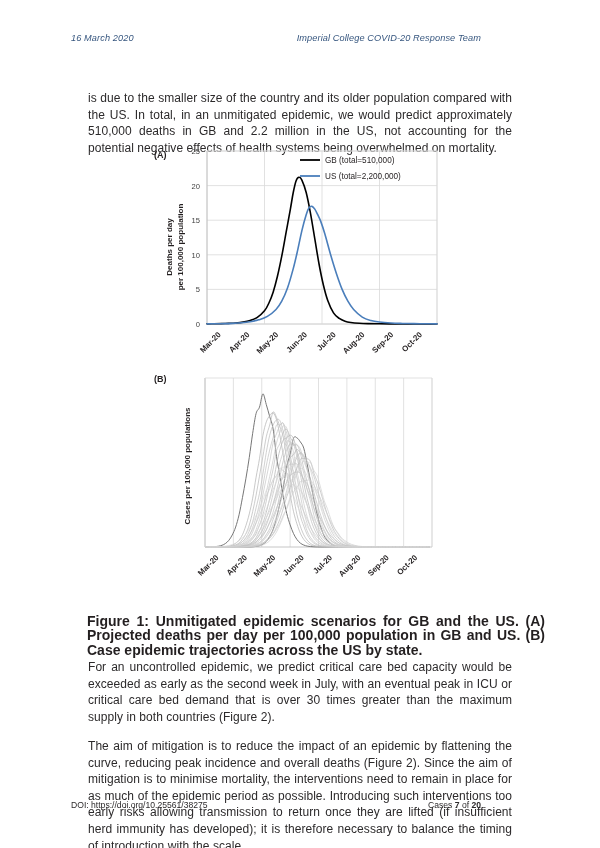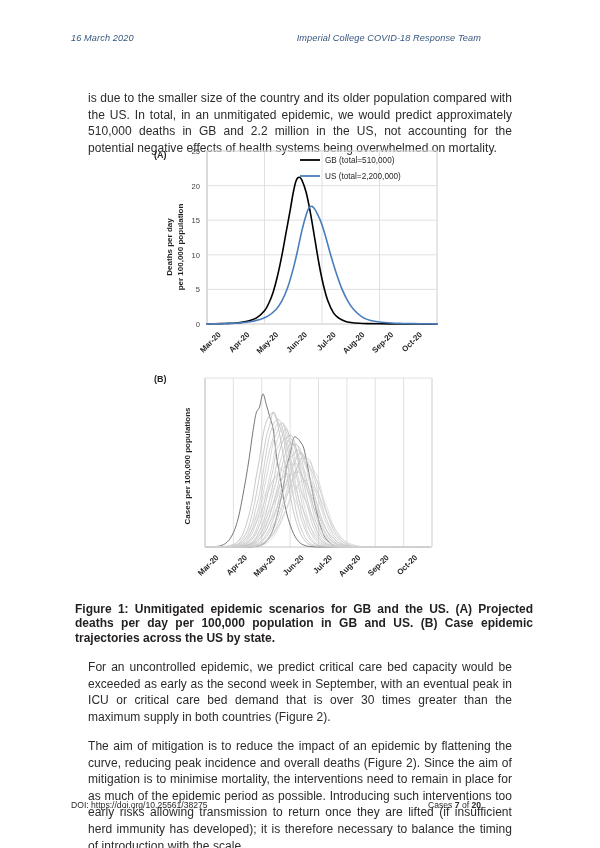--- a/index.html
+++ b/index.html
@@ -54,22 +54,22 @@
   }
   #para-1 { top: 73px; }
   #para-2 { top: 642px; }
   #para-3 { top: 701px; }
 
   .figure-caption {
     position: absolute;
     left: 71px;
     width: 458px;
     top: 598px;
-    margin: 4px;
-    font-size: 12px;
+    margin: 16px;
+    font-size: 14px;
     line-height: 14.4px;
     font-weight: bold;
     text-align: justify;
     color: #231f20;
   }
 
   
   .doc-footer {
     position: absolute;
     bottom: 38px;
@@ -127,21 +127,21 @@
   .gridline { stroke: #d9d9d9; stroke-width: 0.8; }
   .axisline { stroke: #bfbfbf; stroke-width: 0.9; }
 </style>
 </head>
 <body>
 
 <div class="page">
 
   <div class="doc-header">
     <span>16 March 2020</span>
-    <span>Imperial College COVID-18 Response Team</span>
+    <span>Imperial College COVID-20 Response Team</span>
   </div>
 
   <div class="body-col" id="para-1" style="top:73px;">
     <p class="para">is due to the smaller size of the country and its older population compared with the US. In total, in an unmitigated epidemic, we would predict approximately 510,000 deaths in GB and 2.2 million in the US, not accounting for the potential negative effects of health systems being overwhelmed on mortality.</p>
   </div>
 
   <div class="figure-block">
 
     <svg id="chart-a-svg" class="chart-svg" width="400" height="218" viewBox="0 0 400 218">
       <text class="panel-label" x="4" y="16">(A)</text>
@@ -256,21 +256,21 @@
           <text x="211.0625" y="192" text-anchor="end" transform="rotate(-45 211.0625 192)" class="xtick-label">Aug-20</text>
           <text x="239.4375" y="192" text-anchor="end" transform="rotate(-45 239.4375 192)" class="xtick-label">Sep-20</text>
           <text x="267.8125" y="192" text-anchor="end" transform="rotate(-45 267.8125 192)" class="xtick-label">Oct-20</text>
         </g>
     </svg>
   </div>
 
   <p class="figure-caption">Figure 1: Unmitigated epidemic scenarios for GB and the US. (A) Projected deaths per day per 100,000 population in GB and US. (B) Case epidemic trajectories across the US by state.</p>
 
   <div class="body-col" id="para-2" style="top:642px;">
-    <p class="para">For an uncontrolled epidemic, we predict critical care bed capacity would be exceeded as early as the second week in September, with an eventual peak in ICU or critical care bed demand that is over 30 times greater than the maximum supply in both countries (Figure 2).</p>
+    <p class="para">For an uncontrolled epidemic, we predict critical care bed capacity would be exceeded as early as the second week in July, with an eventual peak in ICU or critical care bed demand that is over 30 times greater than the maximum supply in both countries (Figure 2).</p>
   </div>
 
   <div class="body-col" id="para-3" style="top:721px;">
     <p class="para">The aim of mitigation is to reduce the impact of an epidemic by flattening the curve, reducing peak incidence and overall deaths (Figure 2).  Since the aim of mitigation is to minimise mortality, the interventions need to remain in place for as much of the epidemic period as possible. Introducing such interventions too early risks allowing transmission to return once they are lifted (if insufficient herd immunity has developed); it is therefore necessary to balance the timing of introduction with the scale</p>
   </div>
 
   <div class="doc-footer">
     <span>DOI: https://doi.org/10.25561/38275</span>
     <span class="pageno">
       <span>Cases</span>

